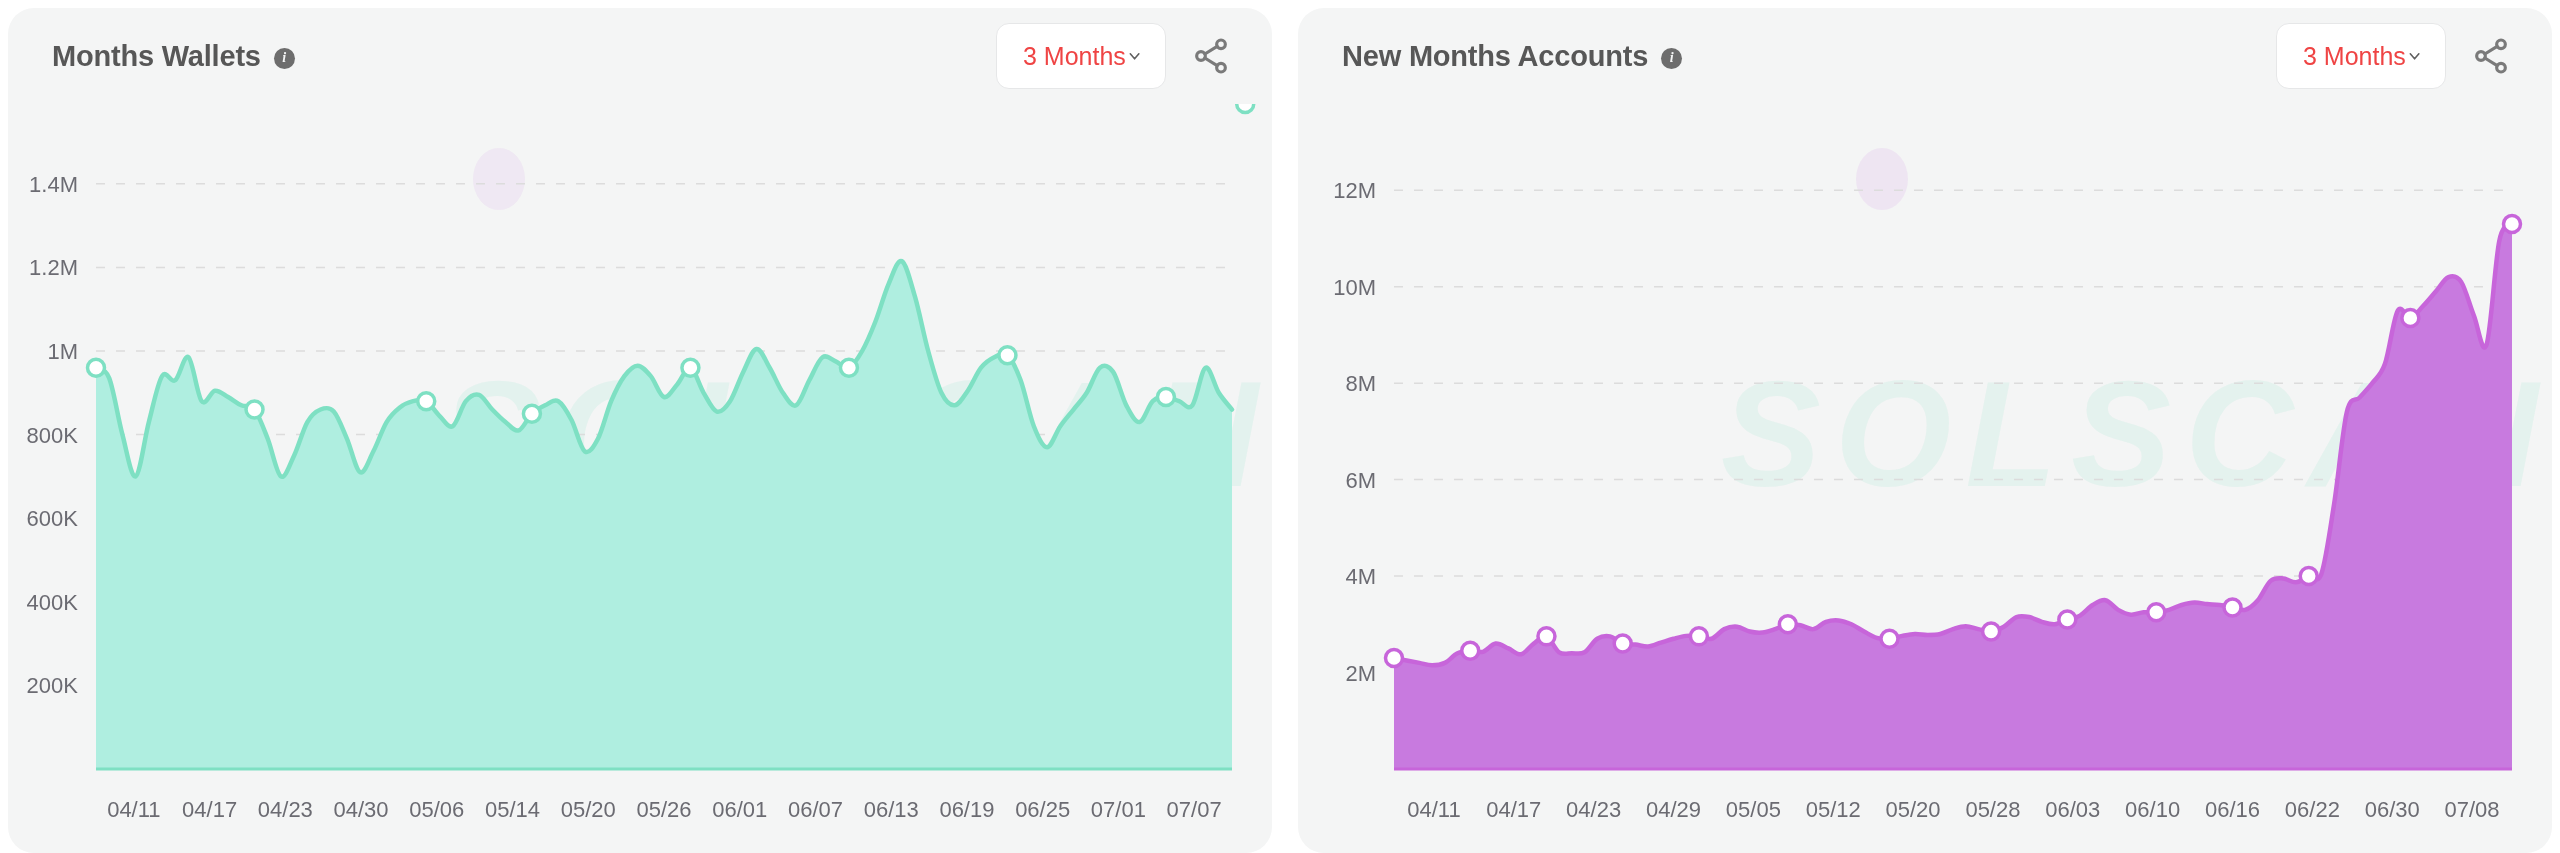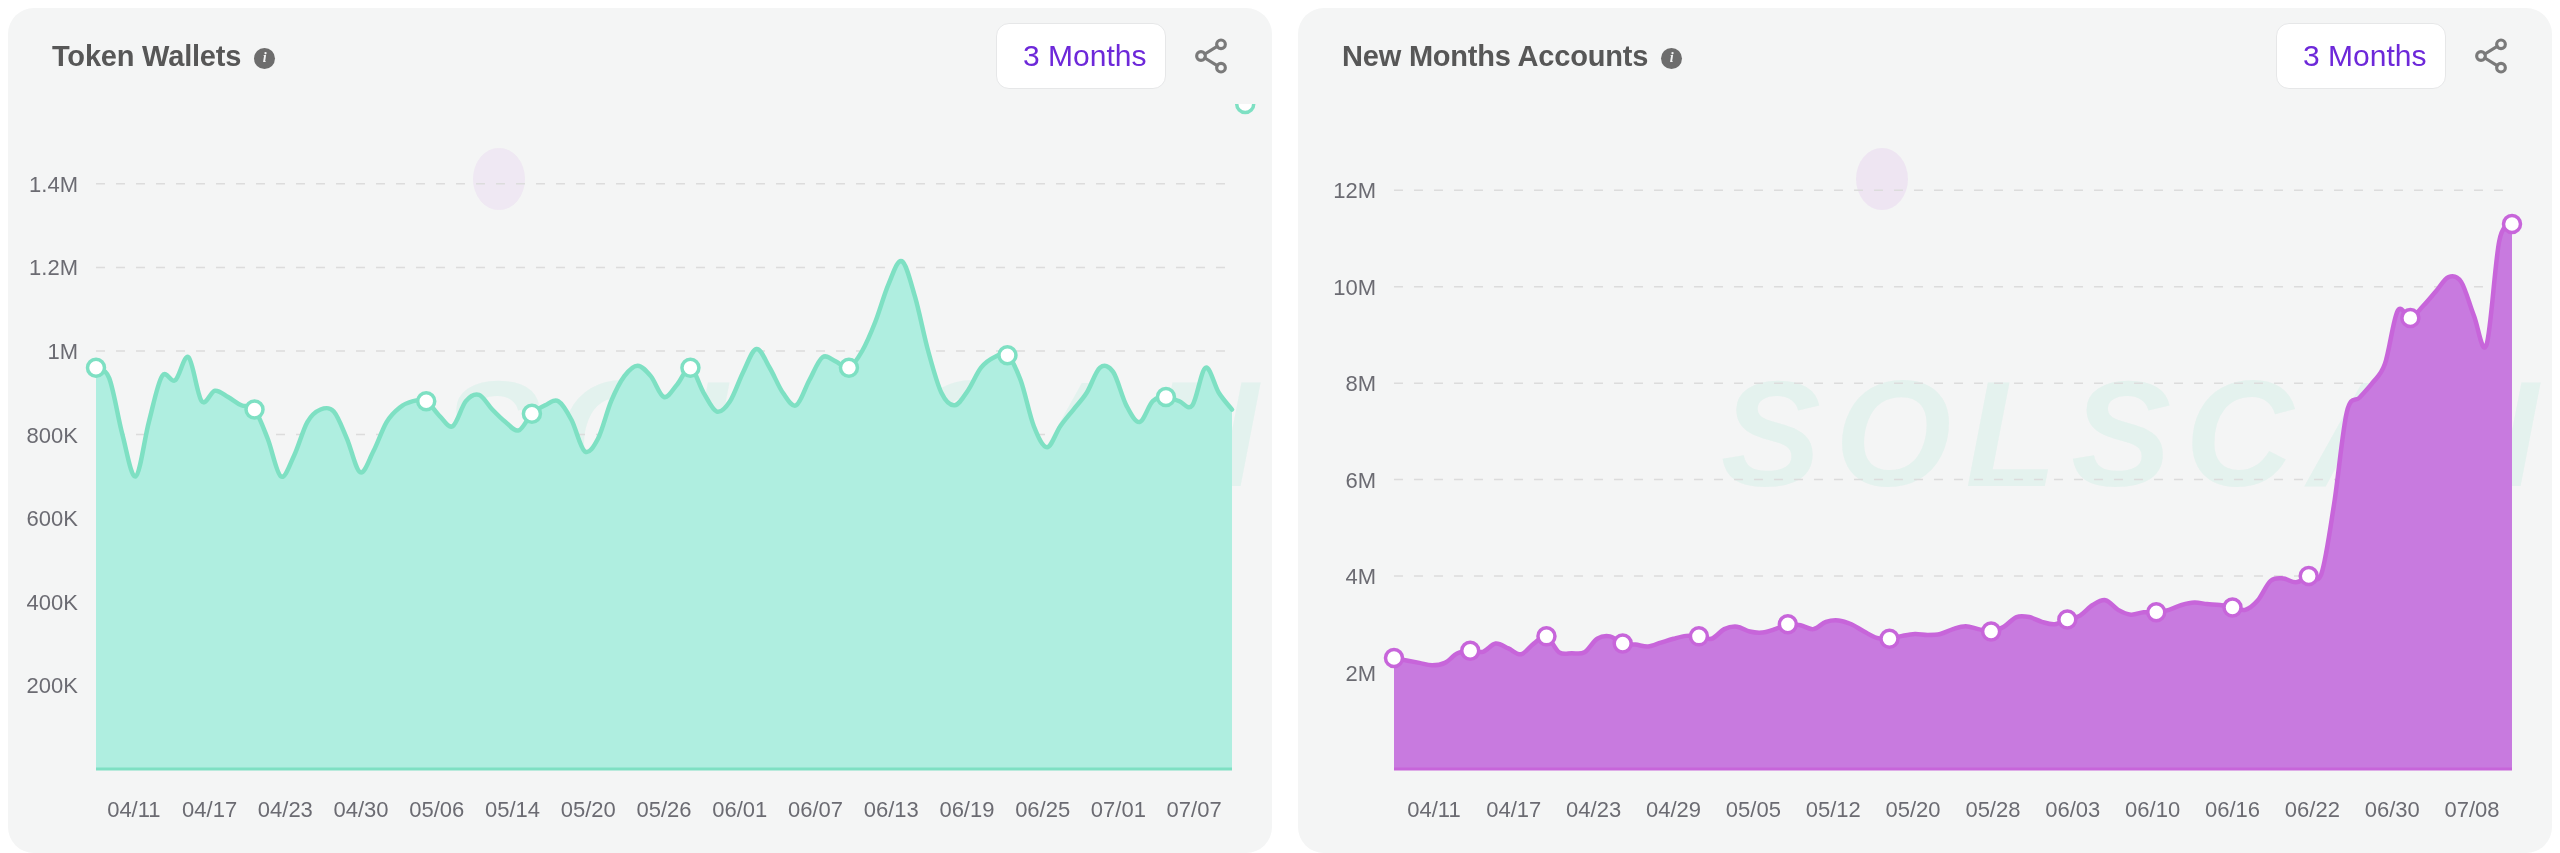--- a/index.html
+++ b/index.html
@@ -81,22 +81,22 @@
     width: 170px;
     height: 66px;
     background: #ffffff;
     border: 1px solid #e6e7e8;
     border-radius: 13px;
     box-sizing: border-box;
     padding: 0 22px 0 26px;
     cursor: pointer;
   }
   .range-label {
-    font-size: 30px;
-    color: #6d28d9;
+    font-size: 25px;
+    color: #ef4444;
     white-space: nowrap;
   }
   .chevron { display: block; }
 
   .share-btn {
     width: 46px;
     height: 46px;
     display: flex;
     align-items: center;
     justify-content: center;
@@ -137,21 +137,21 @@
   .wm-dot-left  { background: rgba(199, 121, 221, 0.10); left: 465px; top: 44px; }
   .wm-dot-right { background: rgba(199, 121, 221, 0.13); left: 558px; top: 44px; }
 </style>
 </head>
 <body>
 
 <div class="dashboard">
 
   <div class="card card-left">
     <div class="card-header">
-      <span class="card-title">Token Wallets</span>
+      <span class="card-title">Months Wallets</span>
       <span class="info-icon">i</span>
       <div class="header-right">
         <div class="range-select">
           <span class="range-label">3 Months</span>
           <svg class="chevron" width="22" height="22" viewBox="0 0 24 24" fill="none" stroke="#5f5f5f" stroke-width="2.2" stroke-linecap="round" stroke-linejoin="round">
               <polyline points="6 9 12 16 18 9"></polyline>
             </svg>
         </div>
         <div class="share-btn">
           <svg width="40" height="40" viewBox="0 0 24 24" fill="none" stroke="#7a7a7a" stroke-width="1.9" stroke-linecap="round" stroke-linejoin="round">

